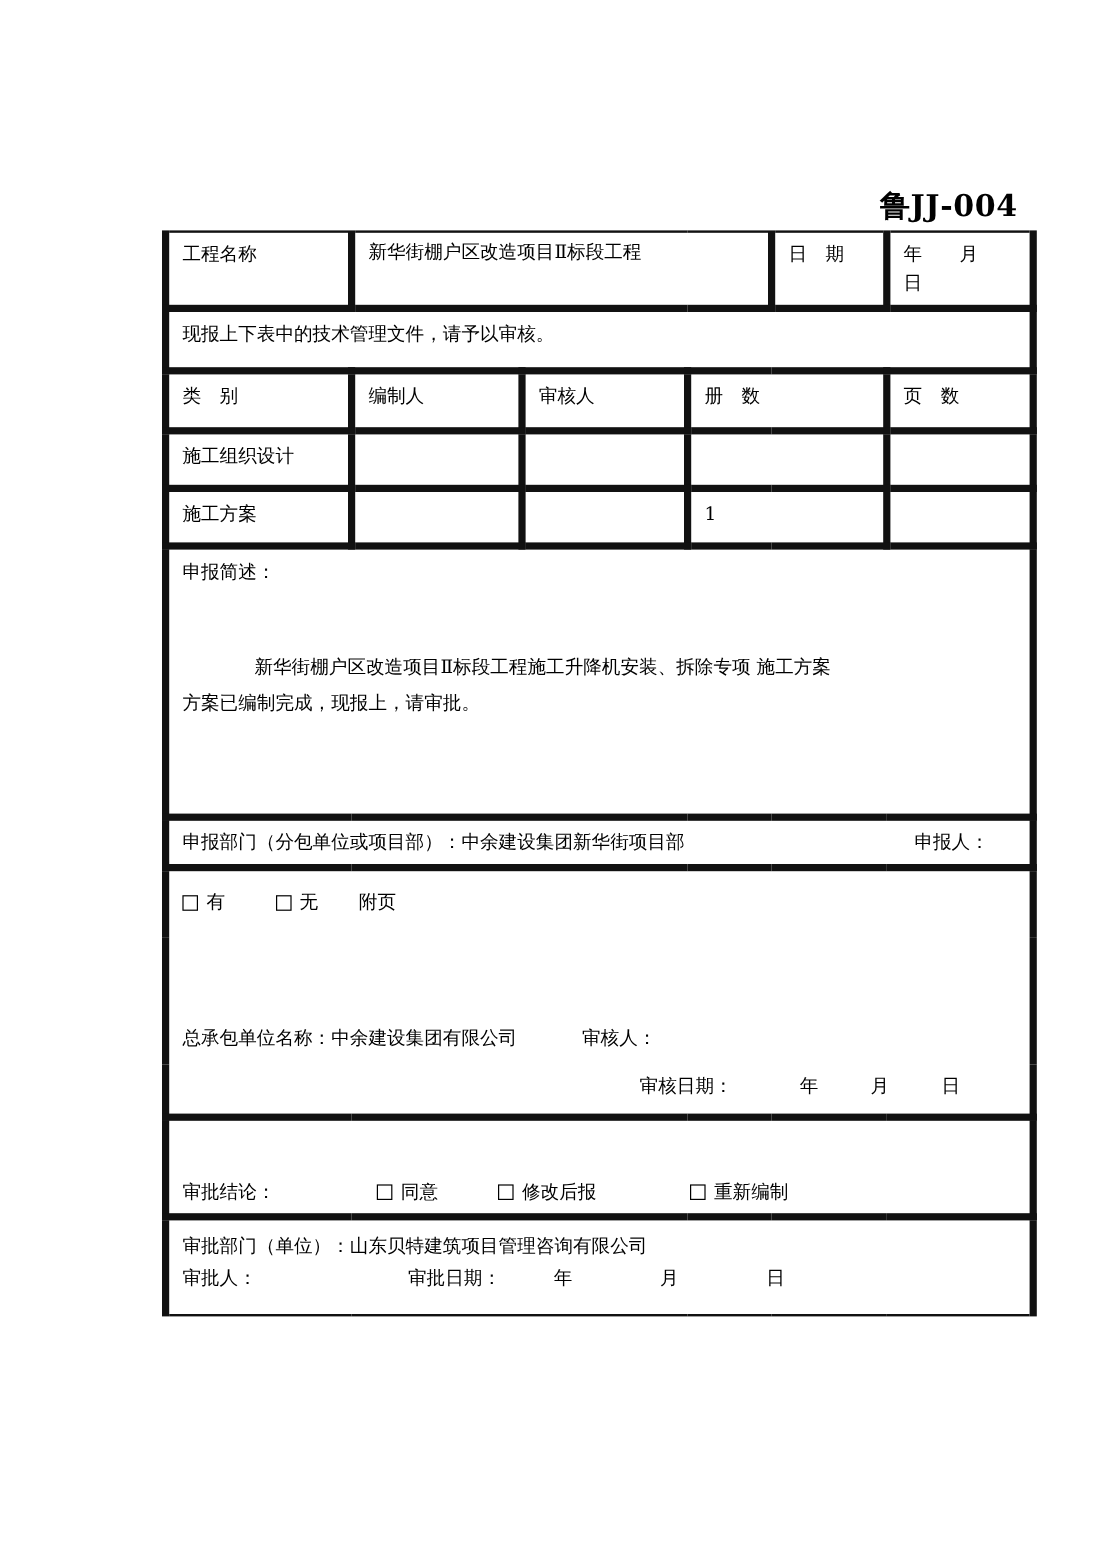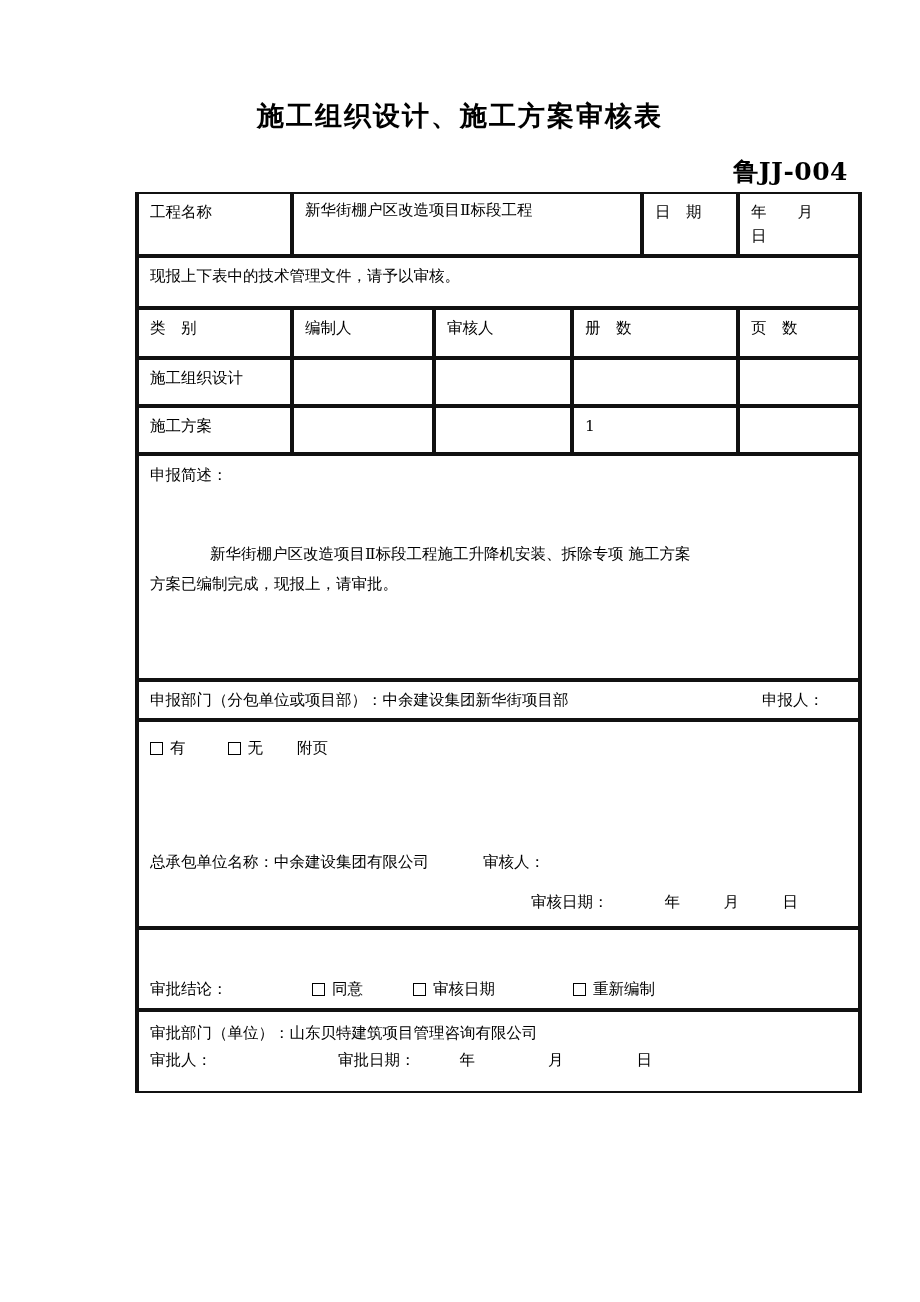--- a/index.html
+++ b/index.html
@@ -51,21 +51,21 @@
     position: absolute;
     left: 135px;
     top: 192px;
     width: 723px;
     border-collapse: collapse;
     table-layout: fixed;
     font-family: "DejaVu Serif", "Liberation Serif", serif;
     font-size: 15.5px;
   }
   .form-table td {
-    border: 4px solid #1d4ed8;
+    border: 6px solid #1d4ed8;
     padding: 0;
     vertical-align: top;
     line-height: 1.55;
   }
   .form-table,
   .form-table td {
     border-color: #111111;
   }
   .outer-top td { border-top-width: 2px; }
 
@@ -168,21 +168,20 @@
     white-space: nowrap;
   }
   .sup-dept-block .line2 .approver { width: 188px; }
   .sup-dept-block .line2 .ymd { margin-left: 44px; letter-spacing: 14px; }
 </style>
 </head>
 <body>
 
 <div class="page">
 
-  <div class="doc-title">施工组织设计、施工方案审核表</div>
   <div class="form-code">鲁JJ-004</div>
 
   <table class="form-table">
     <colgroup>
       <col style="width:155px">
       <col style="width:142px">
       <col style="width:138px">
       <col style="width:70px">
       <col style="width:96px">
       <col style="width:122px">
@@ -359,21 +358,21 @@
     <tr class="r-sup-concl">
       <td colspan="6" style="border-top:none;">
         <div class="concl-line">
           <span class="lead">审批结论：</span>
           <span class="opt">
                 <span class="box"></span>
                 <span>同意</span>
               </span>
           <span class="opt">
                 <span class="box"></span>
-                <span>审核日期</span>
+                <span>修改后报</span>
               </span>
           <span class="opt">
                 <span class="box"></span>
                 <span>重新编制</span>
               </span>
         </div>
       </td>
     </tr>
 
     <tr class="r-sup-dept">

